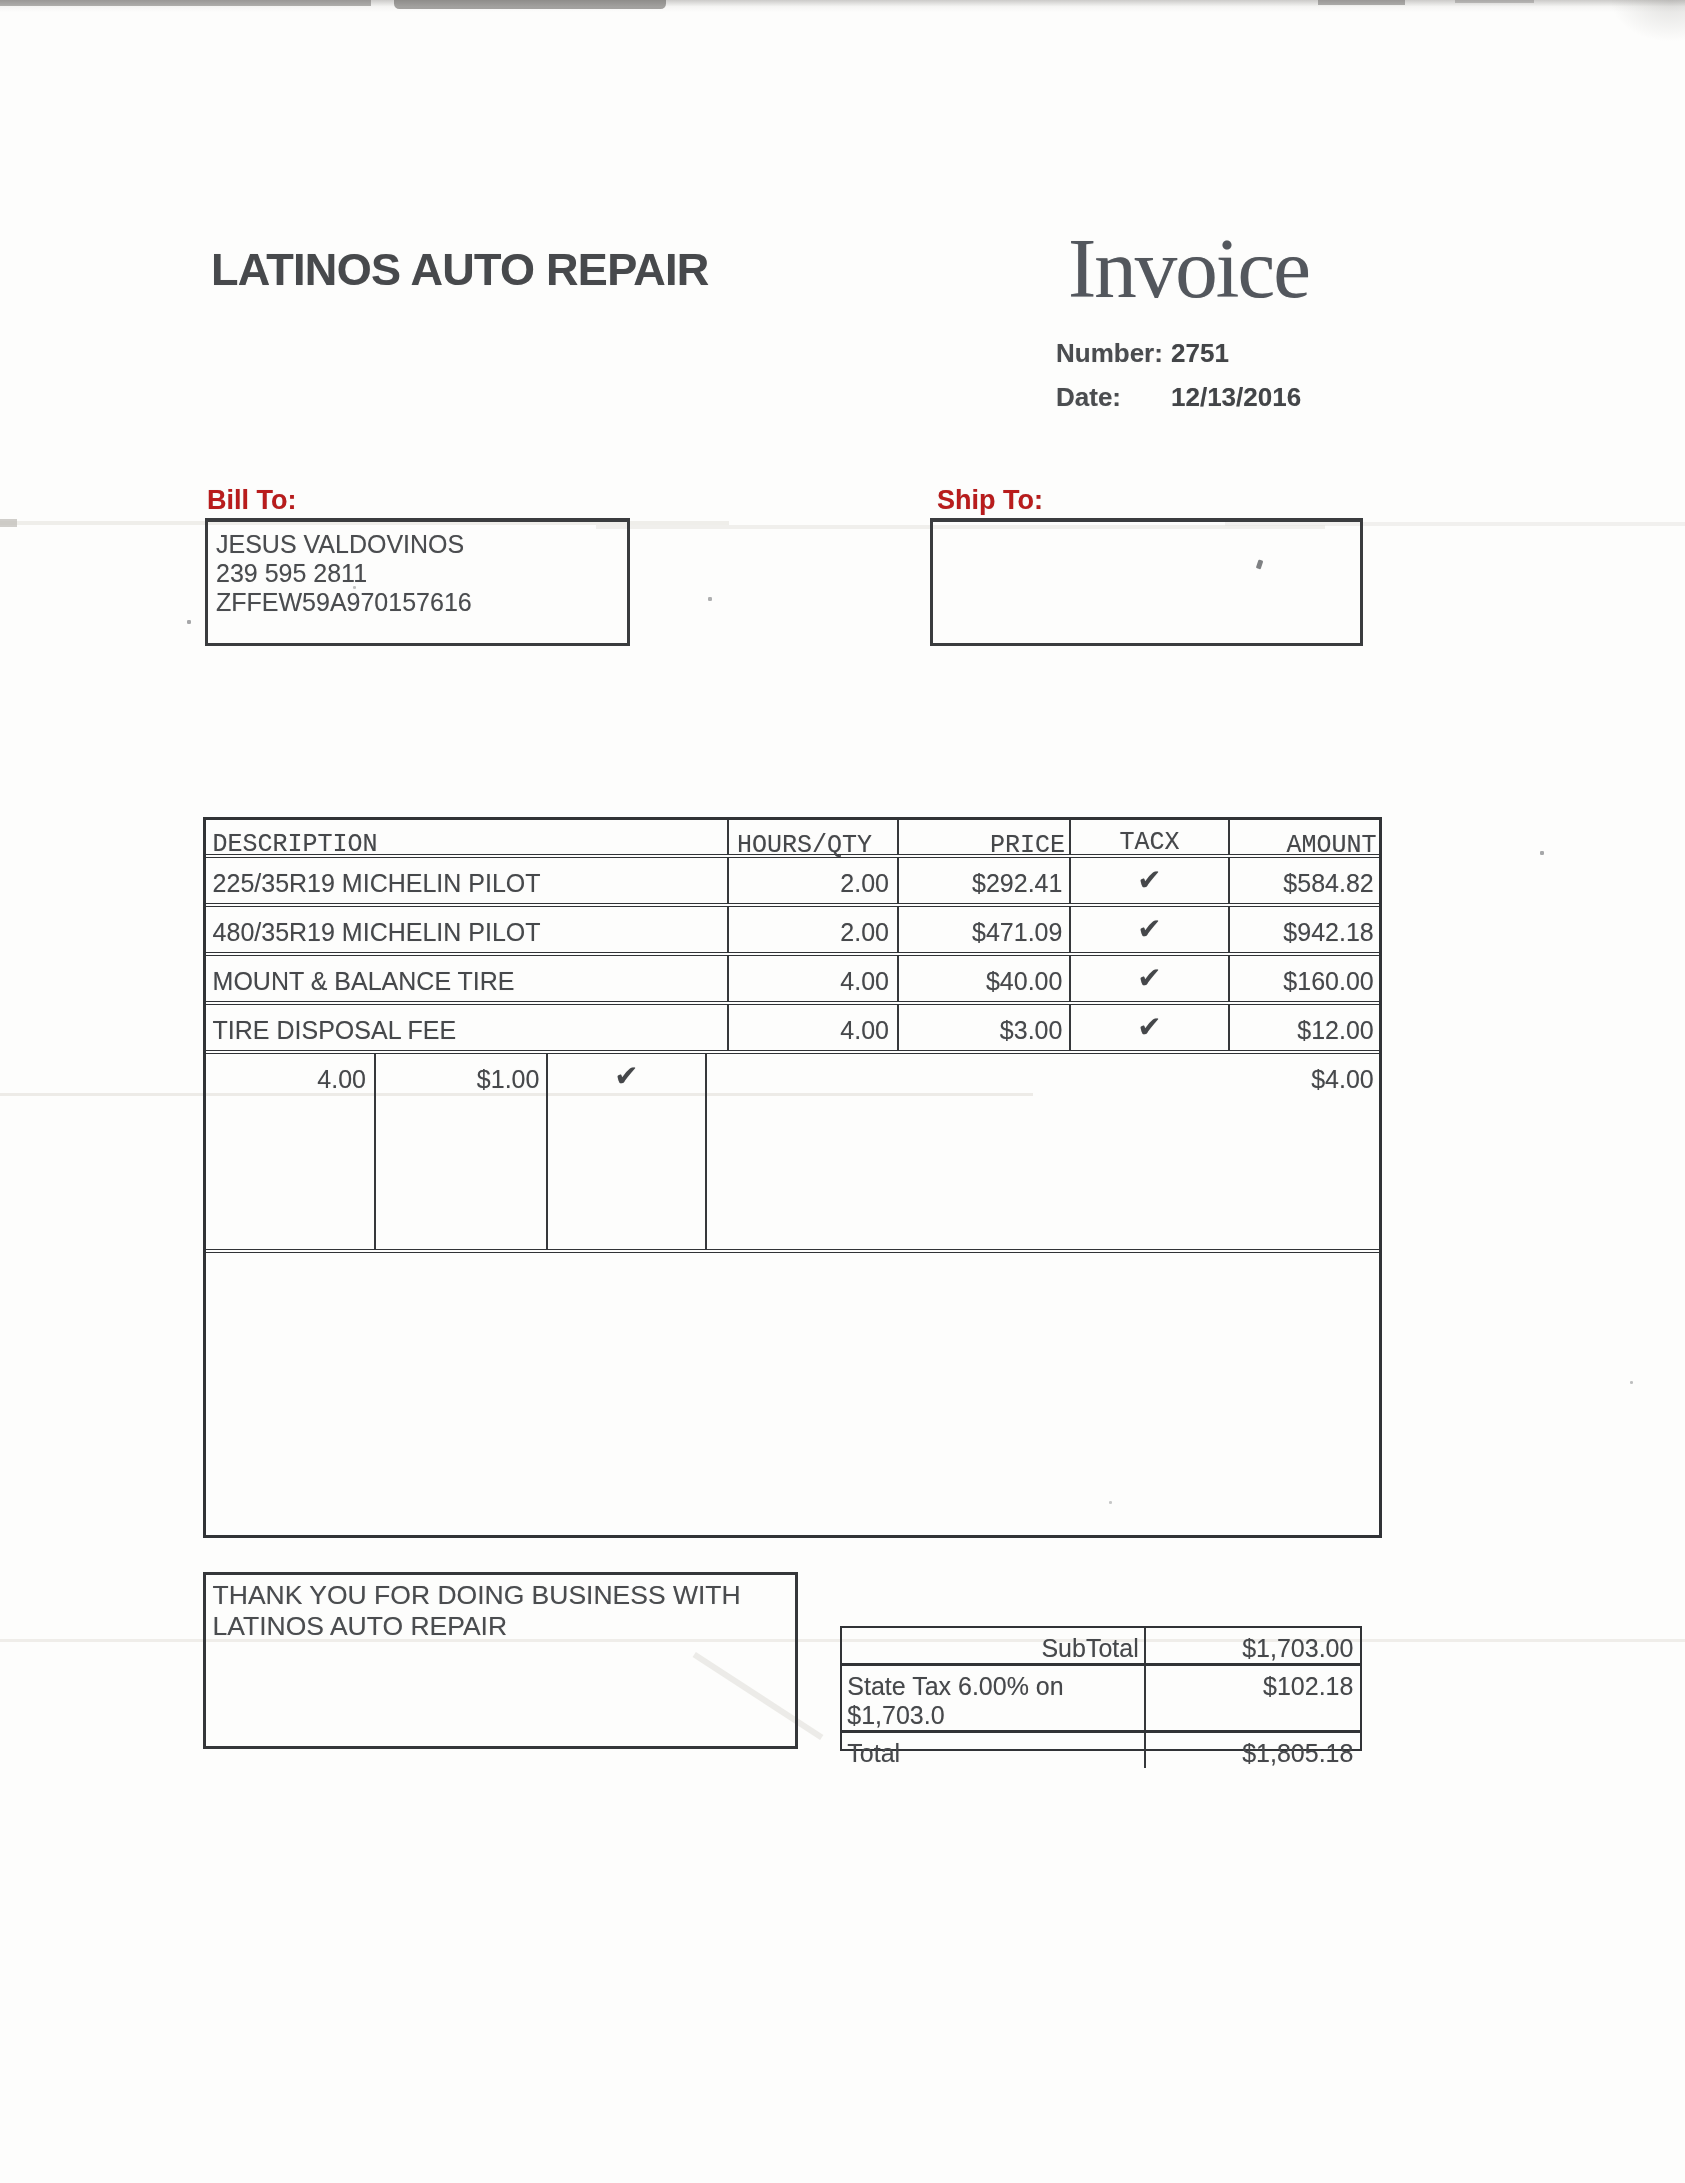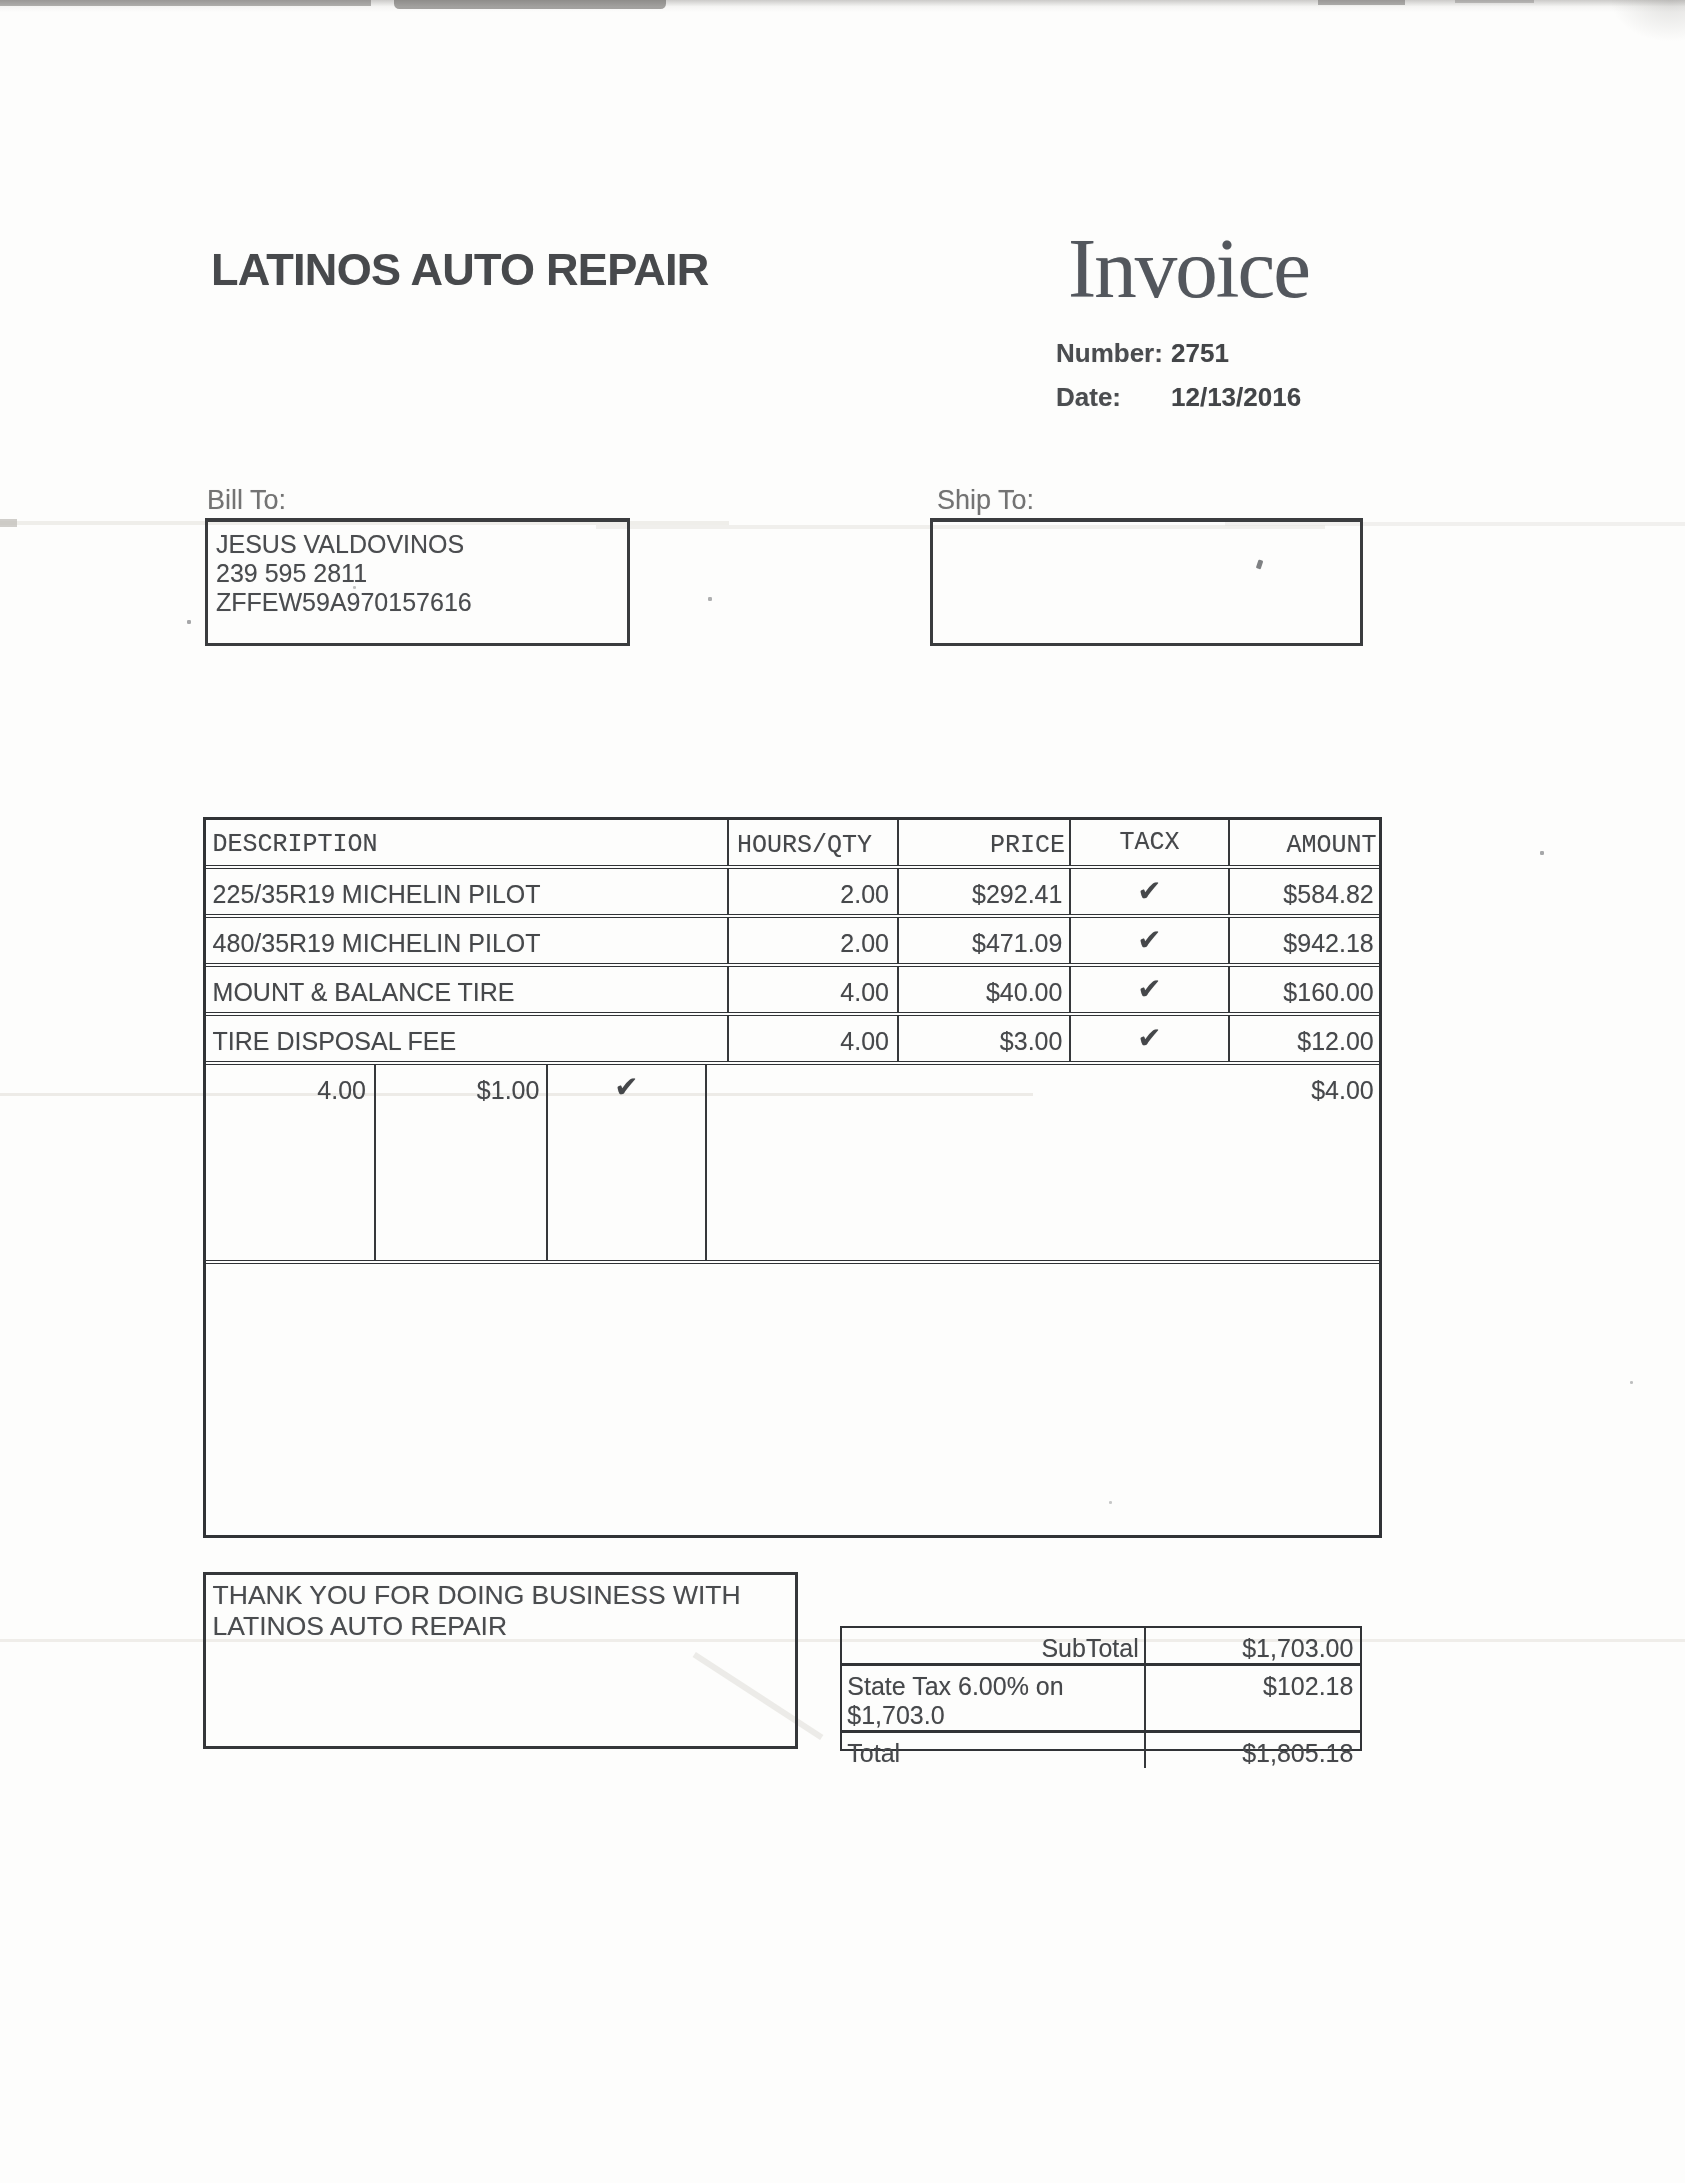--- a/index.html
+++ b/index.html
@@ -50,21 +50,21 @@
   .invoice-title{position:absolute;left:1052px;top:225px;
     font-family:"Liberation Serif","DejaVu Serif",serif;
     font-size:85px;line-height:86px;letter-spacing:-2px;color:#53575d;font-weight:400;margin-left:16px;}
   .meta-row{position:absolute;left:1056px;display:flex;font-size:26px;}
   .meta-number{top:338px;}
   .meta-date{top:382px;}
   .meta-label{width:115px;font-weight:600;color:#4b4d50;}
   .meta-value{font-weight:700;color:#434548;}
 
   
-  .box-label{position:absolute;font-size:27px;font-weight:400;color:#737373;}
+  .box-label{position:absolute;font-size:27px;font-weight:700;color:#b91c1c;}
   .bill-label{left:207px;top:485px;}
   .ship-label{left:937px;top:485px;}
   .addr-box{position:absolute;top:518px;height:128px;border:3.3px solid #3a3c3e;box-sizing:border-box;background:transparent;}
   .bill-box{left:205px;width:425px;border-top-width:4px;}
   .ship-box{left:930px;width:433px;border-top-width:4px;}
   .bill-lines{padding:8px 0 0 8px;font-size:25px;line-height:29px;font-weight:400;color:#4a4c4f;}
 
   
   .ptable{position:absolute;left:203px;top:696px;width:1161px;height:79px;
     border:3.3px solid #313336;box-sizing:border-box;display:flex;flex-direction:column;}
@@ -73,21 +73,21 @@
   .ptable .drow{flex:1;font-weight:400;}
   .ptable .cell{box-sizing:border-box;padding:5.3px 0 0 6.6px;font-size:25px;color:#46484b;}
   .ptable .c1{width:180px;border-right:2.6px solid #36383b;}
   .ptable .c2{flex:1;border-right:2.6px solid #36383b;}
   .ptable .c3{width:179px;}
 
   
   .itable{position:absolute;left:203px;top:817px;width:1179px;height:721px;
     border:3.3px solid #313336;box-sizing:border-box;display:flex;flex-direction:column;}
   .itable .irow{display:flex;box-sizing:border-box;border-bottom:4px double #313336;}
-  .itable .hdr{height:49px;font-family:"Liberation Mono","DejaVu Sans Mono",monospace;font-size:26.5px;color:#3b3d40;}
+  .itable .hdr{height:38px;font-family:"Liberation Mono","DejaVu Sans Mono",monospace;font-size:26.5px;color:#3b3d40;}
   .itable .r{height:49px;}
   .itable .rlong{height:199px;}
   .itable .rfill{flex:1;border-bottom:none;}
   .itable .ic{box-sizing:border-box;border-right:2.6px solid #36383b;font-size:25px;color:#46484b;}
   .itable .ic:last-child{border-right:none;}
   .cdesc{width:523px;padding:10.6px 5.3px 0 6.6px;text-align:left;}
   .cqty{width:170px;padding:10.6px 8px 0 0;text-align:right;}
   .cprice{width:172px;padding:10.6px 6.6px 0 0;text-align:right;}
   .ctax{width:159px;padding:8px 0 0 0;text-align:center;}
   .camt{flex:1;padding:10.6px 5.3px 0 0;text-align:right;}

